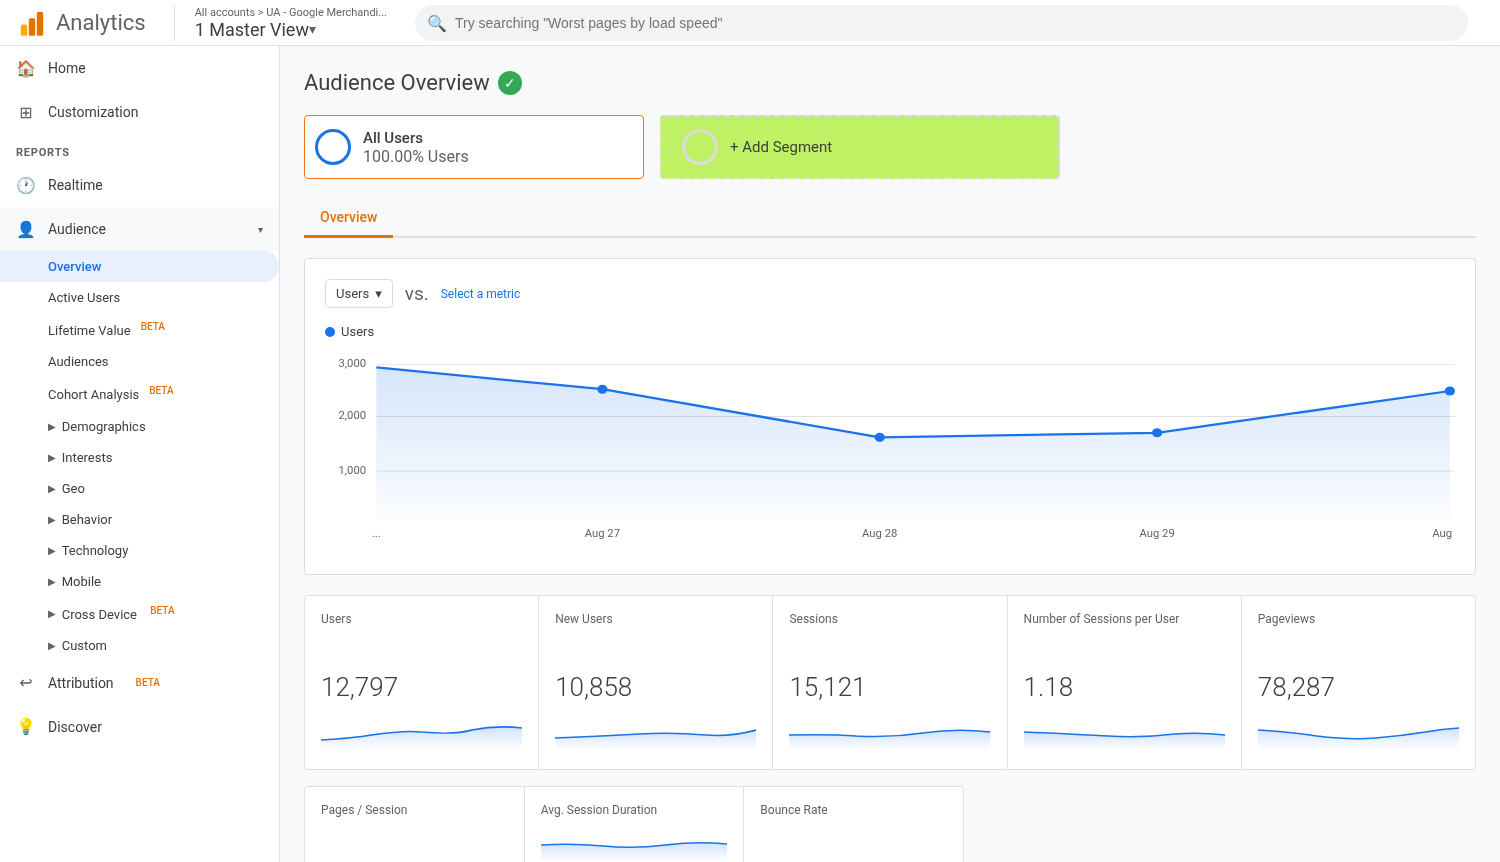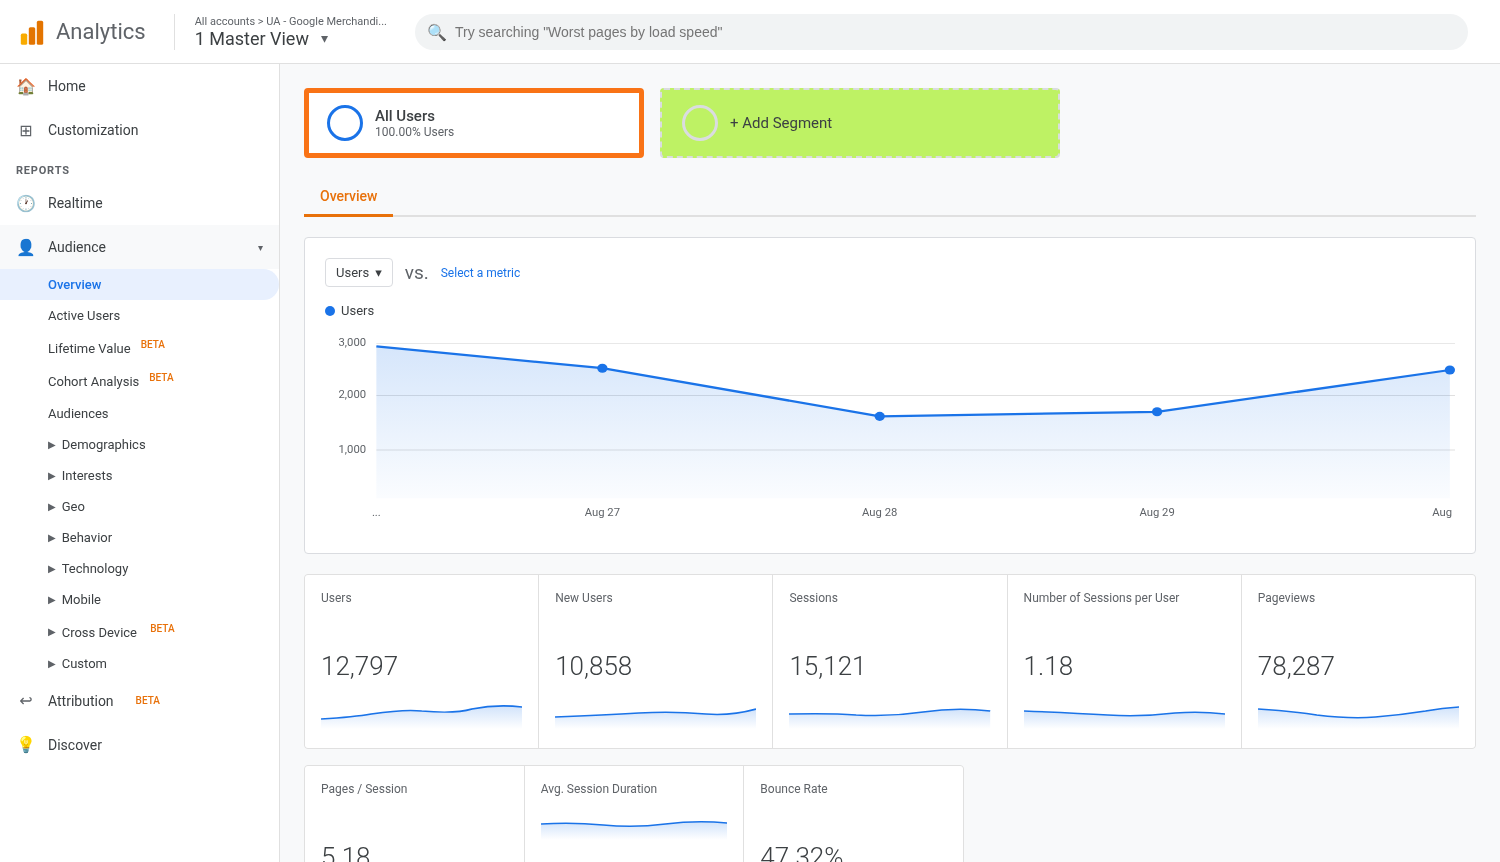--- a/index.html
+++ b/index.html
@@ -1,25 +1,25 @@
 <!DOCTYPE html>
 <html><head>
   <meta charset="utf-8">
   <style>
     * { box-sizing: border-box; margin: 0; padding: 0; }
     body { font-family: 'Roboto', Arial, sans-serif; font-size: 13px; color: #3c4043; background: #f1f3f4; display: flex; flex-direction: column; height: 100vh; overflow: hidden; }
 
     
-    .topbar { display: flex; align-items: center; background: #fff; height: 64px; border-bottom: 1px solid #e0e0e0; padding: 0 16px; flex-shrink: 0; gap: 12px; }
+    .topbar { display: flex; align-items: center; background: #fff; height: 46px; border-bottom: 1px solid #e0e0e0; padding: 0 16px; flex-shrink: 0; gap: 12px; }
     .logo { display: flex; align-items: center; gap: 8px; margin-right: 8px; }
     .logo-icon { width: 32px; height: 32px; }
     .logo-text { font-size: 22px; color: #5f6368; font-weight: 400; }
     .topbar-divider { width: 1px; height: 36px; background: #e0e0e0; margin: 0 8px; }
     .account-path { font-size: 11px; color: #5f6368; }
-    .view-selector { display: flex; align-items: center; gap: 12px; font-size: 18px; color: #3c4043; cursor: pointer; }
+    .view-selector { display: flex; align-items: center; gap: 0; font-size: 18px; color: #3c4043; cursor: pointer; }
     .view-selector .chevron { font-size: 14px; color: #5f6368; }
     .search-bar { flex: 1; margin: 0 16px; }
     .search-bar input { width: 100%; padding: 10px 16px 10px 40px; border: none; background: #f1f3f4; border-radius: 24px; font-size: 14px; color: #3c4043; outline: none; }
     .search-wrap { position: relative; }
     .search-wrap .search-icon-top { position: absolute; left: 12px; top: 50%; transform: translateY(-50%); color: #5f6368; font-size: 16px; }
 
     
     .main { display: flex; flex: 1; overflow: hidden; }
 
     
@@ -35,25 +35,25 @@
     .beta-badge { font-size: 10px; color: #e8710a; font-weight: 500; vertical-align: super; margin-left: 10px; }
 
     
     .content { flex: 1; overflow-y: auto; padding: 24px; background: #f8f9fa; }
     .page-header { display: flex; align-items: center; gap: 8px; margin-bottom: 20px; }
     .page-title { font-size: 22px; font-weight: 400; color: #3c4043; }
     .verified-icon { width: 24px; height: 24px; background: #34a853; border-radius: 50%; display: flex; align-items: center; justify-content: center; color: #fff; font-size: 14px; }
 
     
     .segment-bar { display: flex; gap: 16px; margin-bottom: 20px; }
-    .segment-card { display: flex; align-items: center; gap: 12px; background: #fff; border: 5px solid #f97316; border-radius: 4px; padding: 12px 18px; flex: 1; max-width: 340px; }
+    .segment-card { display: flex; align-items: center; gap: 12px; background: #fff; border: 1px solid #f97316; border-radius: 4px; padding: 12px 10px; flex: 1; max-width: 340px; }
     .segment-circle { width: 36px; height: 36px; border-radius: 50%; border: 3px solid #1a73e8; flex-shrink: 0; }
     .segment-circle.gray { border-color: #dadce0; }
     .segment-info .name { font-size: 15px; font-weight: 500; }
-    .segment-info .sub { font-size: 12px; color: #5f6368; }
+    .segment-info .sub { font-size: 16px; color: #5f6368; }
     .add-segment { display: flex; align-items: center; gap: 12px; background: #bef264; border: 2px dashed #dadce0; border-radius: 4px; padding: 12px 20px; flex: 1; max-width: 400px; cursor: pointer; }
     .add-segment-text { font-size: 15px; color: #3c4043; }
 
     
     .tab-bar { border-bottom: 2px solid #e0e0e0; margin-bottom: 20px; }
     .tab { display: inline-block; padding: 10px 16px; font-size: 14px; color: #5f6368; cursor: pointer; border-bottom: 3px solid transparent; margin-bottom: -2px; }
     .tab.active { color: #e8710a; border-bottom-color: #e8710a; font-weight: 500; }
 
     
     .chart-section { background: #fff; border: 1px solid #dadce0; border-radius: 4px; padding: 20px; margin-bottom: 20px; }
@@ -131,22 +131,22 @@
 
     <div class="sidebar-item active-parent">
       <span class="icon">👤</span>
       <span>Audience</span>
       <span style="margin-left:auto; font-size:10px; color:#5f6368;">▾</span>
     </div>
 
     <a class="sidebar-sub active">Overview</a>
     <a class="sidebar-sub">Active Users</a>
     <a class="sidebar-sub">Lifetime Value<span class="beta-badge">BETA</span></a>
+    <a class="sidebar-sub">Audiences</a>
     <a class="sidebar-sub">Cohort Analysis<span class="beta-badge">BETA</span></a>
-    <a class="sidebar-sub">Audiences</a>
 
     <div class="sidebar-expandable">
       <span class="chevron-right">▶</span>
       <span>Demographics</span>
     </div>
     <div class="sidebar-expandable">
       <span class="chevron-right">▶</span>
       <span>Interests</span>
     </div>
     <div class="sidebar-expandable">
@@ -180,20 +180,24 @@
       <span class="beta-badge">BETA</span>
     </div>
     <div class="sidebar-item">
       <span class="icon">💡</span>
       <span>Discover</span>
     </div>
   </div>
 
   <div class="content">
 
+    <div class="page-header">
+      <span class="page-title">Audience Overview</span>
+      <div class="verified-icon">✓</div>
+    </div>
 
     <div class="segment-bar">
       <div class="segment-card">
         <div class="segment-circle"></div>
         <div class="segment-info">
           <div class="name">All Users</div>
           <div class="sub">100.00% Users</div>
         </div>
       </div>
       <div class="add-segment">

